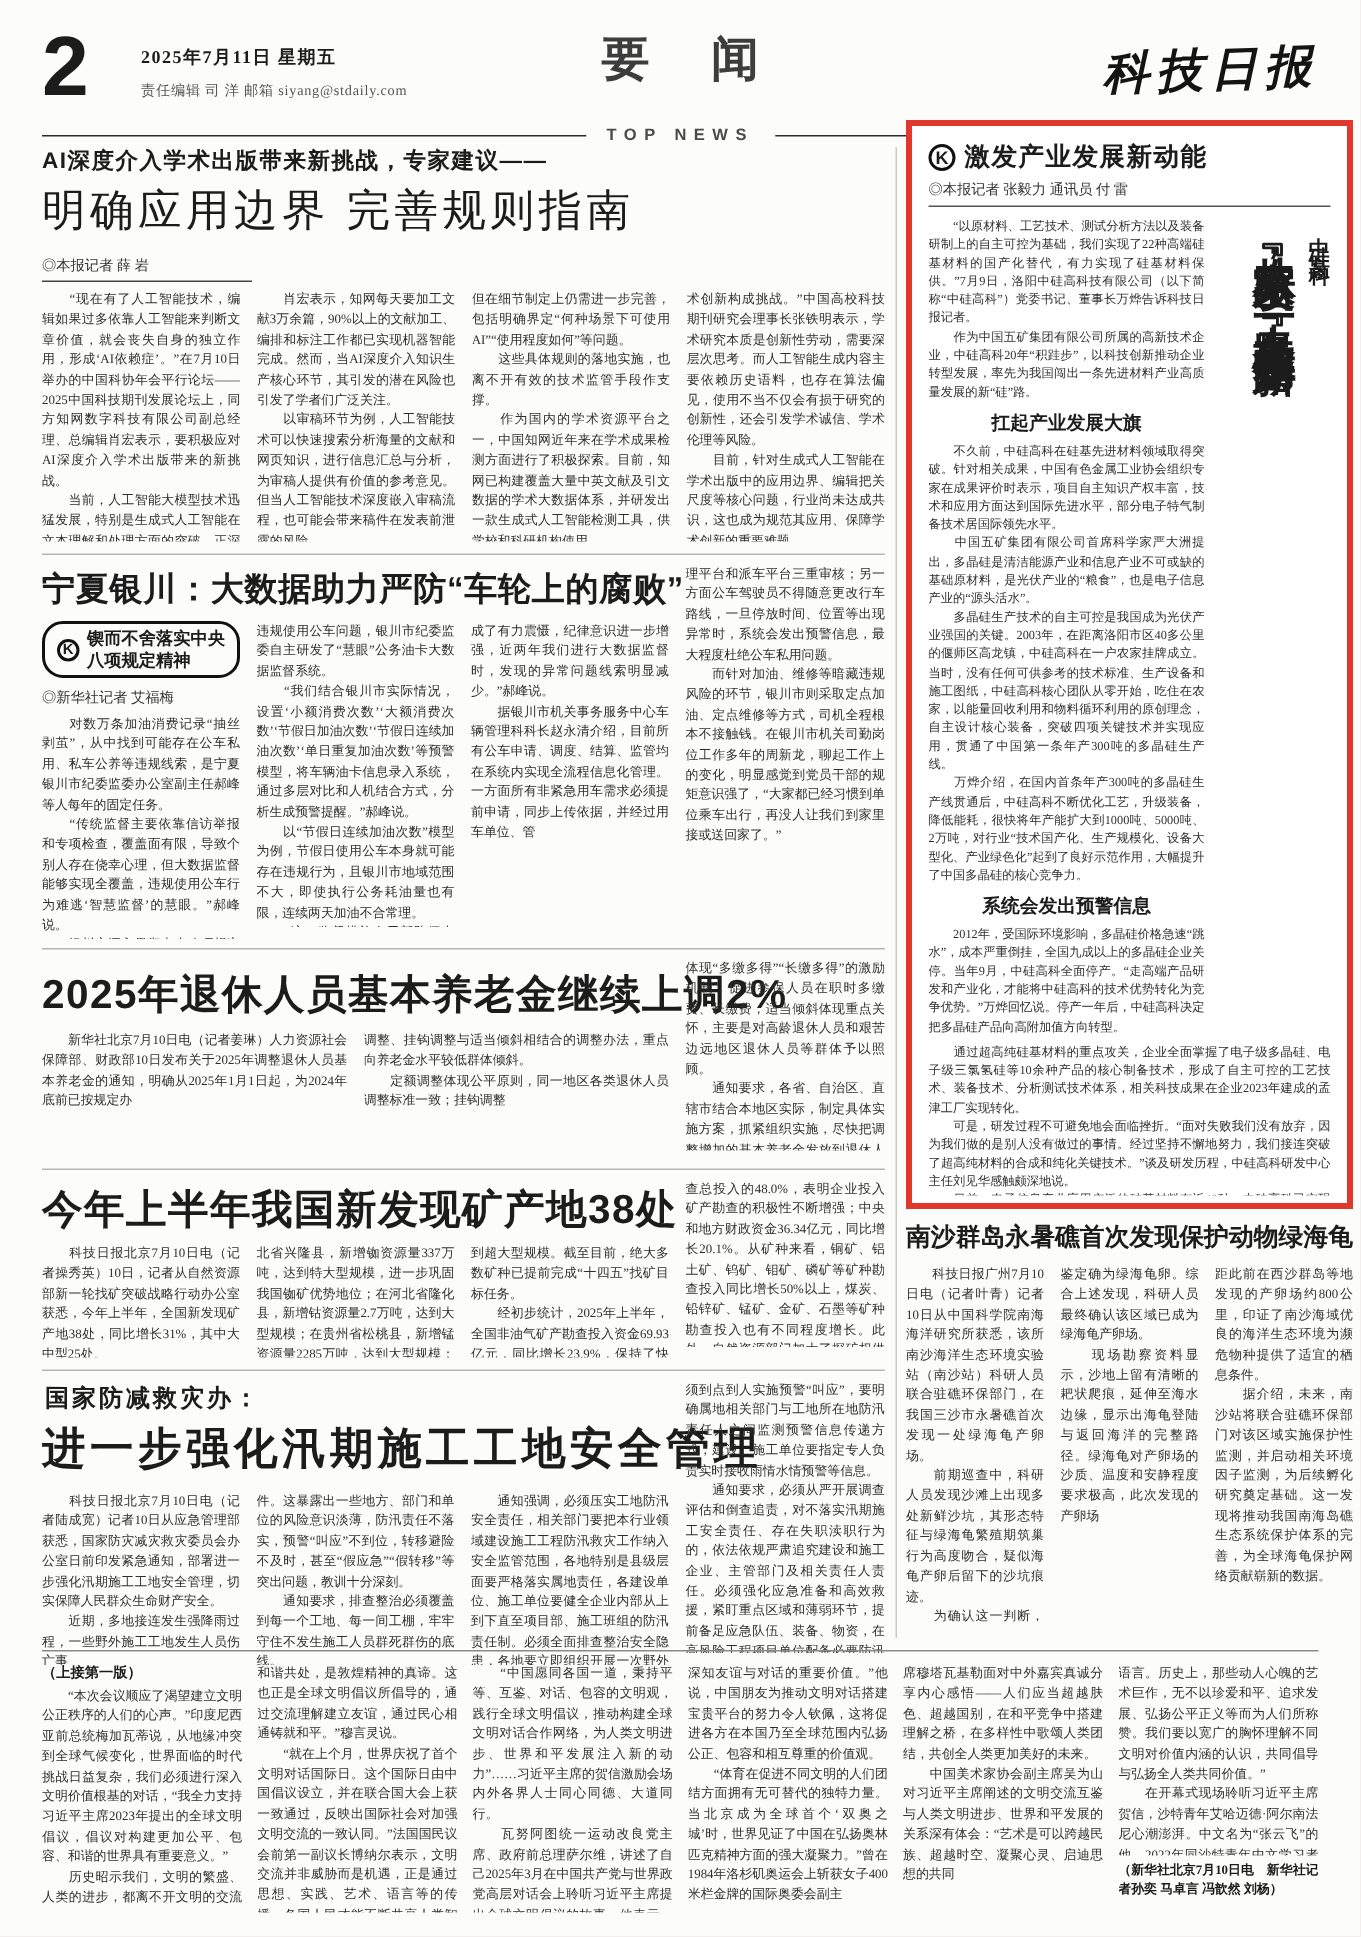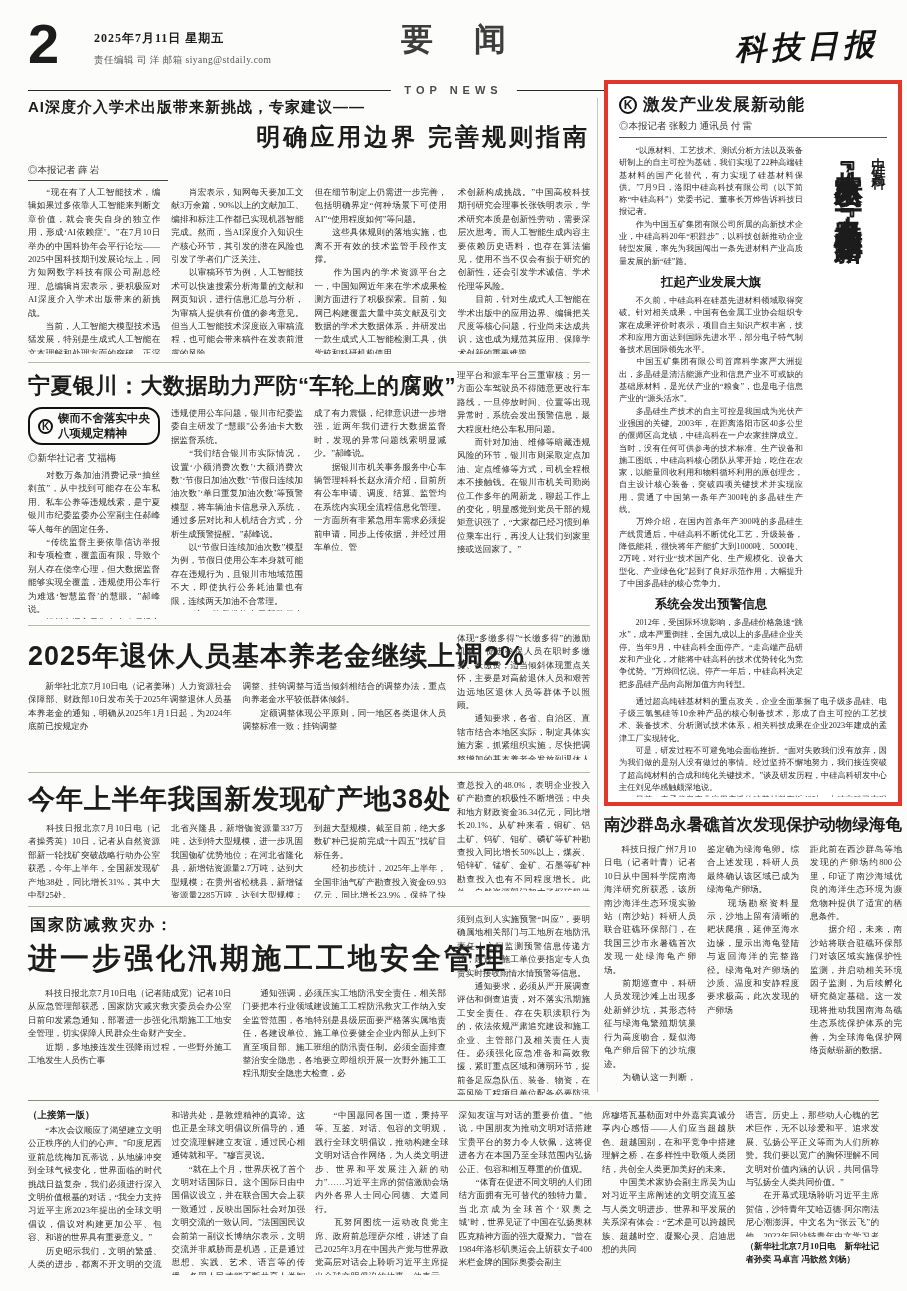--- a/index.html
+++ b/index.html
@@ -26,21 +26,21 @@
   
   .coltext { font-size:8.6px; line-height:1.56; text-align:justify; white-space:pre-line; color:#2e2e2e; overflow:hidden; }
   .kicker { font-size:15px; font-weight:700; letter-spacing:1px; }
   .byline { font-size:9.5px; color:#333; }
 
   
   #left-col { position:absolute; left:28px; top:98px; width:562px; }
   .sec { border-top:1px solid #b9b6b0; padding-top:6px; }
   .sec:first-child { border-top:none; padding-top:0; }
 
-  .ai-headline { font-size:24px; font-weight:700; letter-spacing:3px; text-align:right; margin:4px 0 6px 0; font-family:"Liberation Sans",sans-serif; }
+  .ai-headline { font-size:29px; font-weight:400; letter-spacing:3px; text-align:left; margin:4px 0 6px 0; font-family:"Liberation Sans",sans-serif; }
   .ai-byline { display:inline-block; border-bottom:1px solid #444; padding-bottom:3px; width:140px; margin-bottom:5px; }
   .cols4 { display:flex; gap:11px; }
   .cols4 > div { flex:1; }
   .sec-ai .cols4 > div { height:168px; }
 
   .split { display:flex; gap:11px; }
   .split-left { width:418px; }
   .split-right { flex:1; }
 
   .yc-headline { font-size:22px; font-weight:900; letter-spacing:0.5px; text-align:center; white-space:nowrap; margin:2px 0 6px 0; font-family:"Liberation Sans",sans-serif; }
@@ -196,20 +196,22 @@
     </div>
 
     <div class="sec" style="margin-top:8px;">
       <div class="split">
         <div class="split-left">
           <div class="flood-kicker">国家防减救灾办：</div>
           <div class="flood-headline">进一步强化汛期施工工地安全管理</div>
           <div class="cols3 flood-body">
             <div class="coltext">　　科技日报北京7月10日电（记者陆成宽）记者10日从应急管理部获悉，国家防灾减灾救灾委员会办公室日前印发紧急通知，部署进一步强化汛期施工工地安全管理，切实保障人民群众生命财产安全。
 　　近期，多地接连发生强降雨过程，一些野外施工工地发生人员伤亡事</div>
+            <div class="coltext">件。这暴露出一些地方、部门和单位的风险意识淡薄，防汛责任不落实，预警“叫应”不到位，转移避险不及时，甚至“假应急”“假转移”等突出问题，教训十分深刻。
+　　通知要求，排查整治必须覆盖到每一个工地、每一间工棚，牢牢守住不发生施工人员群死群伤的底线。</div>
             <div class="coltext">　　通知强调，必须压实工地防汛安全责任，相关部门要把本行业领域建设施工工程防汛救灾工作纳入安全监管范围，各地特别是县级层面要严格落实属地责任，各建设单位、施工单位要健全企业内部从上到下直至项目部、施工班组的防汛责任制。必须全面排查整治安全隐患，各地要立即组织开展一次野外施工工程汛期安全隐患大检查，必</div>
           </div>
         </div>
         <div class="split-right coltext flood-right">须到点到人实施预警“叫应”，要明确属地相关部门与工地所在地防汛责任人之间监测预警信息传递方式，建设、施工单位要指定专人负责实时接收雨情水情预警等信息。
 　　通知要求，必须从严开展调查评估和倒查追责，对不落实汛期施工安全责任、存在失职渎职行为的，依法依规严肃追究建设和施工企业、主管部门及相关责任人责任。必须强化应急准备和高效救援，紧盯重点区域和薄弱环节，提前备足应急队伍、装备、物资，在高风险工程项目单位配备必要防汛抢险物资和应急通信装备。
 　　此外，通知还对营地选址安全论证、多方协调联动、转移避险、编制应急预案加强实战演练等提出要求。</div>
       </div>
     </div>
   </div>
 

